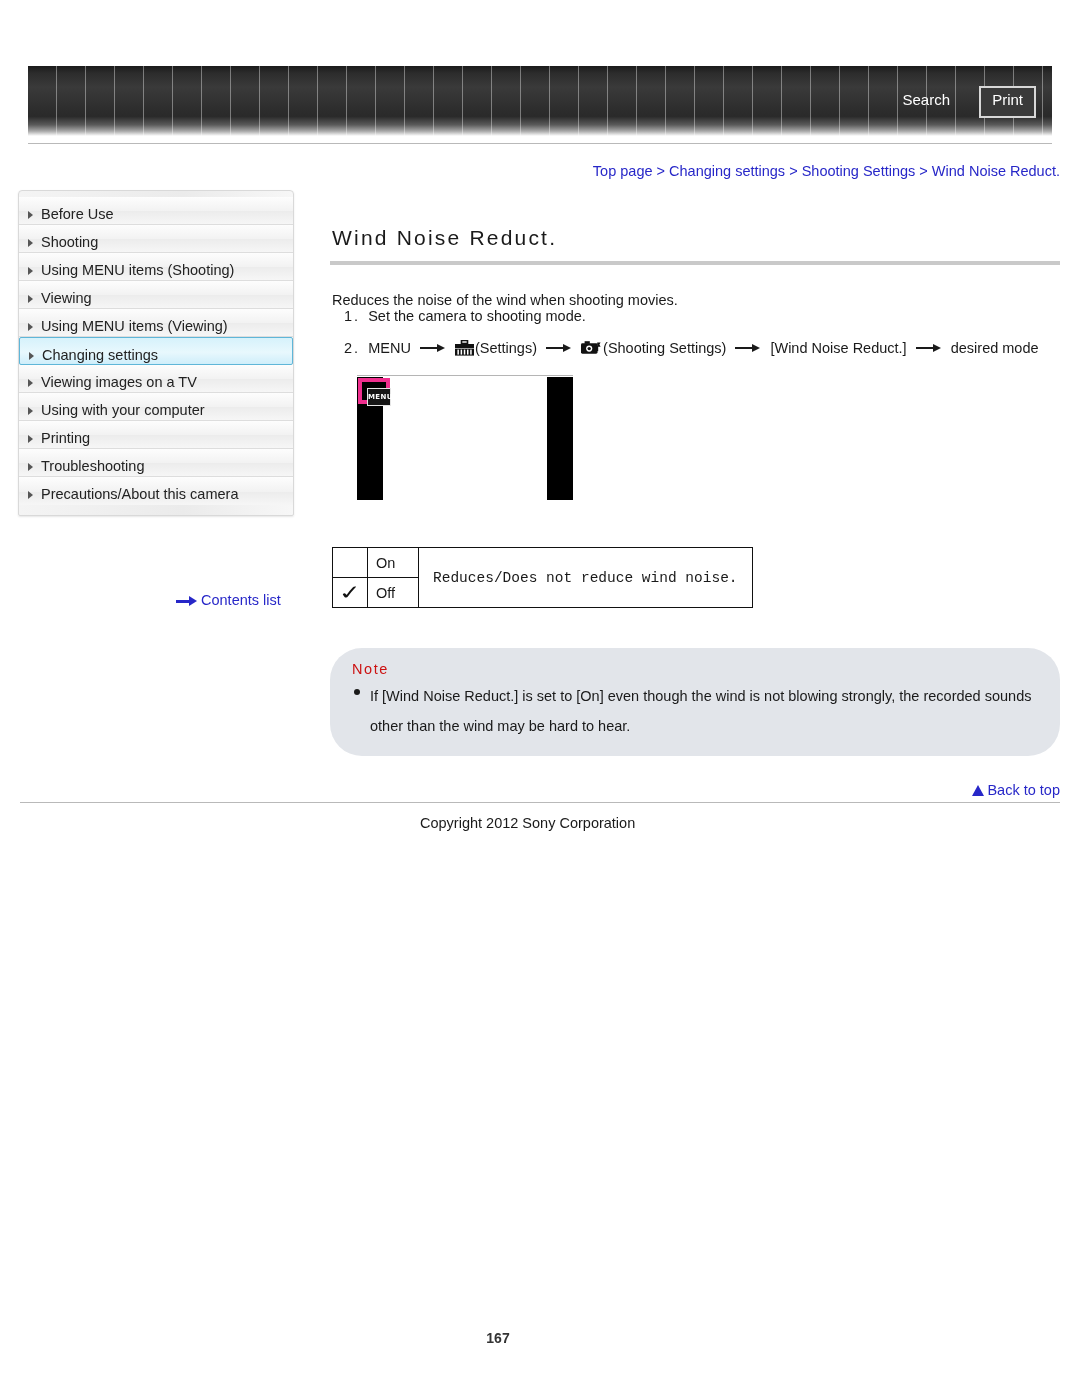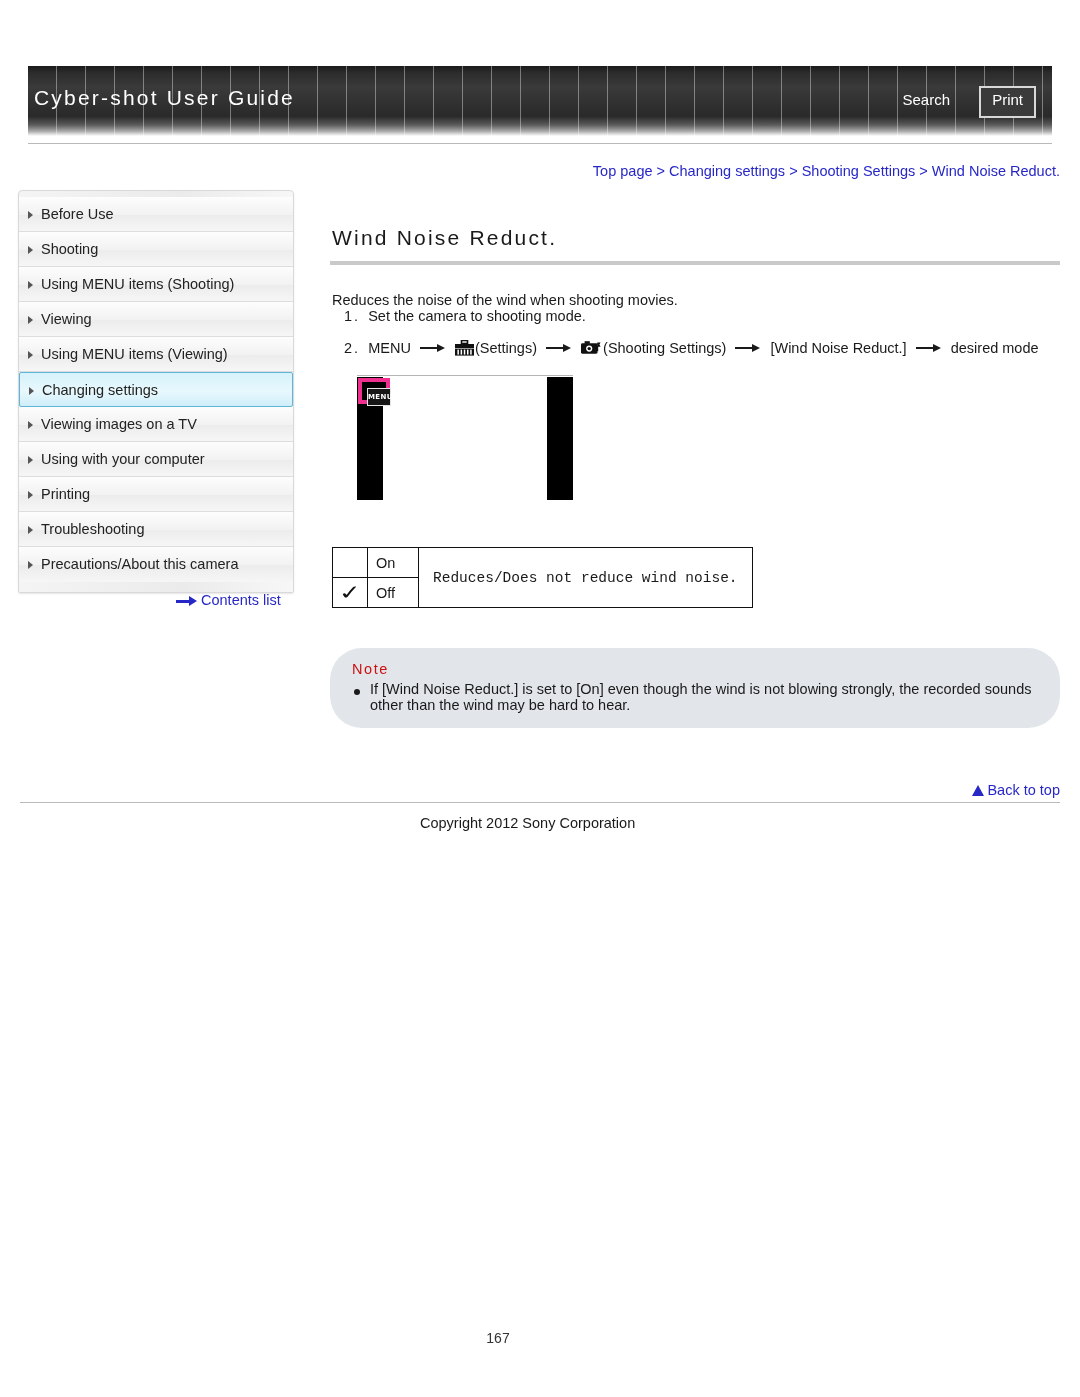--- a/index.html
+++ b/index.html
@@ -103,21 +103,21 @@
     top: 190px;
     width: 274px;
     background: linear-gradient(to right, #f4f4f4 0%, #ebebeb 60%, #f7f7f7 100%);
     border: 1px solid #d9d9d9;
     border-radius: 4px 4px 2px 2px;
     box-shadow: 0 1px 2px rgba(0,0,0,0.10);
     padding: 6px 0 10px 0;
   }
   .nav-item {
     position: relative;
-    height: 35px;
+    height: 28px;
     line-height: 35px;
     padding-left: 22px;
     font-size: 14.5px;
     color: #222222;
     border-bottom: 1px solid #dddddd;
     background: linear-gradient(to bottom, #fdfdfd 0%, #f2f2f2 52%, #ececec 53%, #f6f6f6 100%);
     white-space: nowrap;
     box-sizing: border-box;
   }
   .nav-item:last-child { border-bottom: none; }
@@ -295,21 +295,21 @@
   #note-title {
     color: #cc1111;
     font-size: 14.5px;
     letter-spacing: 1.6px;
     margin-bottom: 4px;
   }
   #note-list { margin: 0; padding: 0; list-style: none; }
   #note-list li {
     position: relative;
     font-size: 14.5px;
-    line-height: 16px;
+    line-height: 30px;
     padding-left: 18px;
     color: #1a1a1a;
   }
   #note-list li::before {
     content: "";
     position: absolute;
     left: 2px; top: 8px;
     width: 6px; height: 6px;
     border-radius: 50%;
     background: #1a1a1a;
@@ -350,28 +350,28 @@
     white-space: nowrap;
   }
   #page-number {
     position: absolute;
     left: 0;
     top: 1330px;
     width: 996px;
     text-align: center;
     font-size: 14px;
     color: #333333;
+    font-weight: bold;
   }
 </style>
 </head>
 <body>
 
 <div id="header-bar">
   <div id="header-stripes"></div>
-  <div id="header-title">Cyber-shot User Guide</div>
   <div id="header-search">Search</div>
   <div id="header-print">Print</div>
 </div>
 <div id="header-rule"></div>
 
 <div id="breadcrumb">
   <span>Top page</span>
   <span class="sep">&gt;</span>
   <span>Changing settings</span>
   <span class="sep">&gt;</span>

